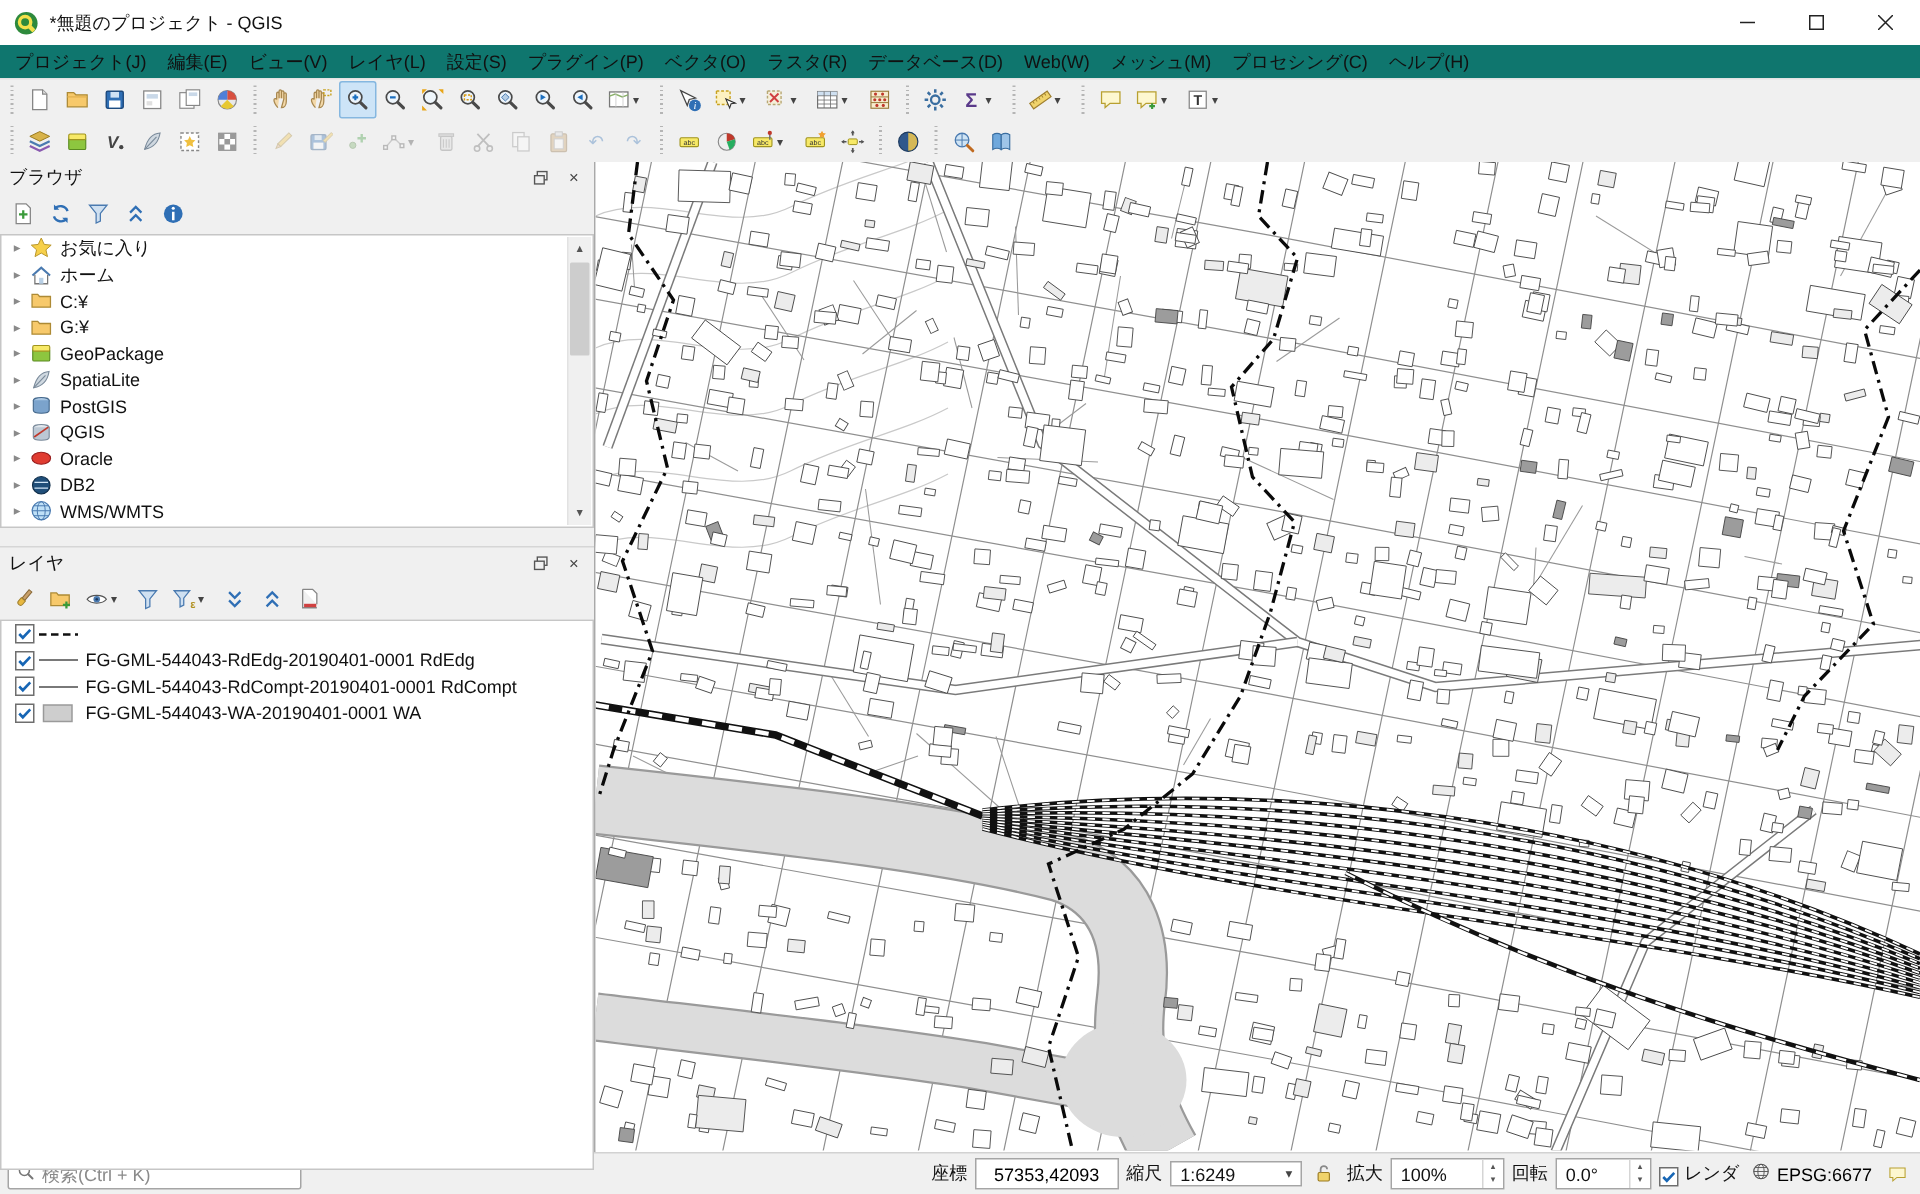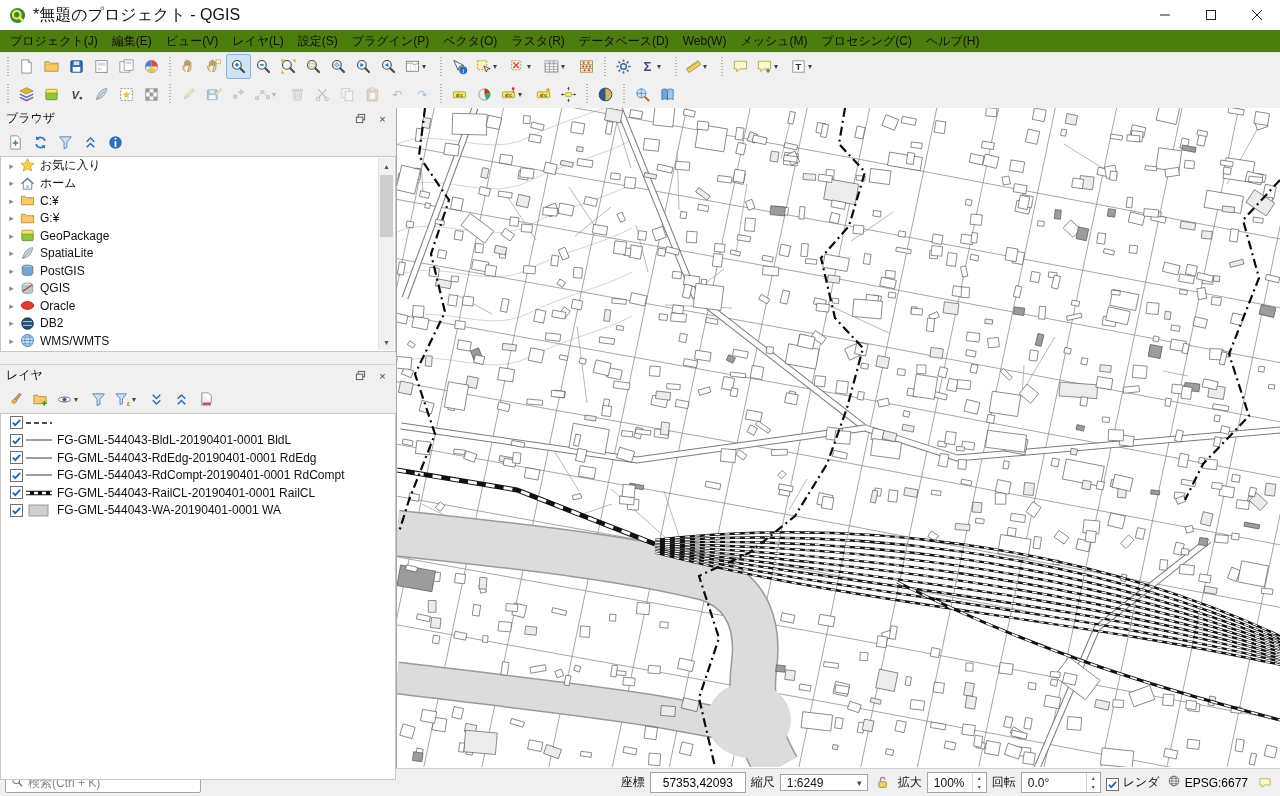--- a/index.html
+++ b/index.html
@@ -2,25 +2,25 @@
 <html><head>
 <meta charset="utf-8">
 <style>
 *{box-sizing:border-box;margin:0;padding:0}
 html,body{width:1280px;height:796px;overflow:hidden;background:#f0f0f0;
   font-family:"Liberation Sans","DejaVu Sans",sans-serif;font-size:12px;color:#111}
 button{font-family:inherit}
 
 .titlebar{height:30px;background:#fff;display:flex;align-items:center}
 .app-icon{margin:0 7px 0 9px;display:flex}
-.title{font-size:16px}
+.title{font-size:12px}
 .win-controls{margin-left:auto;display:flex;height:100%}
 .win-btn{width:46px;height:100%;border:0;background:transparent;display:flex;align-items:center;justify-content:center;color:#222;font-size:13px;cursor:default}
 
-.menubar{height:22px;background:#4d7c0f;display:flex;align-items:center;padding-left:3px}
+.menubar{height:22px;background:#0f766e;display:flex;align-items:center;padding-left:3px}
 .menu-item{padding:2px 7px;cursor:default;white-space:nowrap}
 
 .toolbar{height:28px;background:#f0f0f0;display:flex;align-items:center;padding:0 2px}
 .toolbar.r1{border-top:1px solid #e2e2e2}
 .grip{width:4px;height:20px;margin:0 4px;background-image:repeating-linear-gradient(to bottom,#b5b5b5 0 1px,transparent 1px 3px);background-size:2px 100%;background-repeat:no-repeat;background-position:center}
 .tb-btn{height:25px;width:25px;border:1px solid transparent;border-radius:2px;background:transparent;display:flex;align-items:center;justify-content:center;padding:0;cursor:default}
 .tb-btn.dd{width:34px;justify-content:flex-start;padding-left:2px}
 .tb-btn .dd-arrow{font-size:8px;color:#444;margin-left:1px}
 .tb-btn.active{background:#cde4f7;border-color:#85b7e0}
 .tb-btn.disabled{opacity:.35}
@@ -62,21 +62,21 @@
 .search-box{width:196px;height:21px;background:#fff;border:1px solid #a5a5a5;border-radius:2px;display:flex;align-items:center;padding:0 5px;gap:4px}
 .search-box input{border:0;outline:0;flex:1;min-width:0;font-size:12px;font-family:inherit;color:#3b82f6;background:transparent}
 .search-box input::placeholder{color:#8a8a8a}
 .sb-right{margin-left:auto;display:flex;align-items:center;gap:5px}
 .sb-label{white-space:nowrap}
 .sb-field{height:21px;border:1px solid #a5a5a5;background:#fff;font-size:12px;text-align:center;font-family:inherit}
 .coord{width:96px}
 .sb-combo{width:88px;height:17px;border:1px solid #a5a5a5;background:#fff;display:flex;align-items:center;padding-left:6px}
 .combo-arrow{margin-left:auto;width:15px;text-align:center;color:#444;font-size:9px}
 .sb-spin{height:21px;border:1px solid #a5a5a5;background:#fff;display:flex;align-items:center;padding-left:6px}
-.sb-spin.mag{width:60px}.sb-spin.rot{width:80px}
+.sb-spin.mag{width:76px}.sb-spin.rot{width:64px}
 .spin{display:flex;flex-direction:column;margin-left:auto;width:14px;height:100%;border-left:1px solid #d5d5d5}
 .spin i{flex:1;display:flex;align-items:center;justify-content:center;font-style:normal;font-size:6px;color:#555;line-height:1}
 .sb-check{display:flex;align-items:flex-end;gap:4px;cursor:default}
 .sb-crs{display:flex;align-items:center;gap:4px;border:0;background:transparent;font-size:12px;cursor:default;padding:0 2px}
 .sb-icon-btn{width:20px;height:20px;border:0;background:transparent;display:flex;align-items:center;justify-content:center;padding:0;cursor:default}
 </style>
 </head>
 <body>
 
 <div class="titlebar">
@@ -882,61 +882,34 @@
             <span class="cb">
               <svg width="11" height="11" viewBox="0 0 12 12">
                 <path d="M2 6.2l2.6 2.7L10 3.2" fill="none" stroke="#1766b5" stroke-width="1.9"></path>
               </svg>
             </span>
             <span class="sym">
               <svg width="28" height="12">
                 <line x1="1" y1="6" x2="27" y2="6" stroke="#4d4d4d" stroke-width="1.1"></line>
               </svg>
             </span>
-            <span class="ll">FG-GML-544043-BldL-20190401-0001 BldL</span>
-          </div>
-          <div class="layer-row">
-            <span class="cb">
-              <svg width="11" height="11" viewBox="0 0 12 12">
-                <path d="M2 6.2l2.6 2.7L10 3.2" fill="none" stroke="#1766b5" stroke-width="1.9"></path>
-              </svg>
-            </span>
-            <span class="sym">
-              <svg width="28" height="12">
-                <line x1="1" y1="6" x2="27" y2="6" stroke="#4d4d4d" stroke-width="1.1"></line>
-              </svg>
-            </span>
             <span class="ll">FG-GML-544043-RdEdg-20190401-0001 RdEdg</span>
           </div>
           <div class="layer-row">
             <span class="cb">
               <svg width="11" height="11" viewBox="0 0 12 12">
                 <path d="M2 6.2l2.6 2.7L10 3.2" fill="none" stroke="#1766b5" stroke-width="1.9"></path>
               </svg>
             </span>
             <span class="sym">
               <svg width="28" height="12">
                 <line x1="1" y1="6" x2="27" y2="6" stroke="#4d4d4d" stroke-width="1.1"></line>
               </svg>
             </span>
             <span class="ll">FG-GML-544043-RdCompt-20190401-0001 RdCompt</span>
-          </div>
-          <div class="layer-row">
-            <span class="cb">
-              <svg width="11" height="11" viewBox="0 0 12 12">
-                <path d="M2 6.2l2.6 2.7L10 3.2" fill="none" stroke="#1766b5" stroke-width="1.9"></path>
-              </svg>
-            </span>
-            <span class="sym">
-              <svg width="28" height="12">
-                <line x1="1" y1="6" x2="27" y2="6" stroke="#111" stroke-width="4.5"></line>
-                <line x1="1" y1="6" x2="27" y2="6" stroke="#fff" stroke-width="2.6" stroke-dasharray="4 4"></line>
-              </svg>
-            </span>
-            <span class="ll">FG-GML-544043-RailCL-20190401-0001 RailCL</span>
           </div>
           <div class="layer-row">
             <span class="cb">
               <svg width="11" height="11" viewBox="0 0 12 12">
                 <path d="M2 6.2l2.6 2.7L10 3.2" fill="none" stroke="#1766b5" stroke-width="1.9"></path>
               </svg>
             </span>
             <span class="sym">
               <svg width="28" height="13">
                 <rect x="4" y="1" width="19" height="11" fill="#cecece" stroke="#9a9a9a"></rect>

